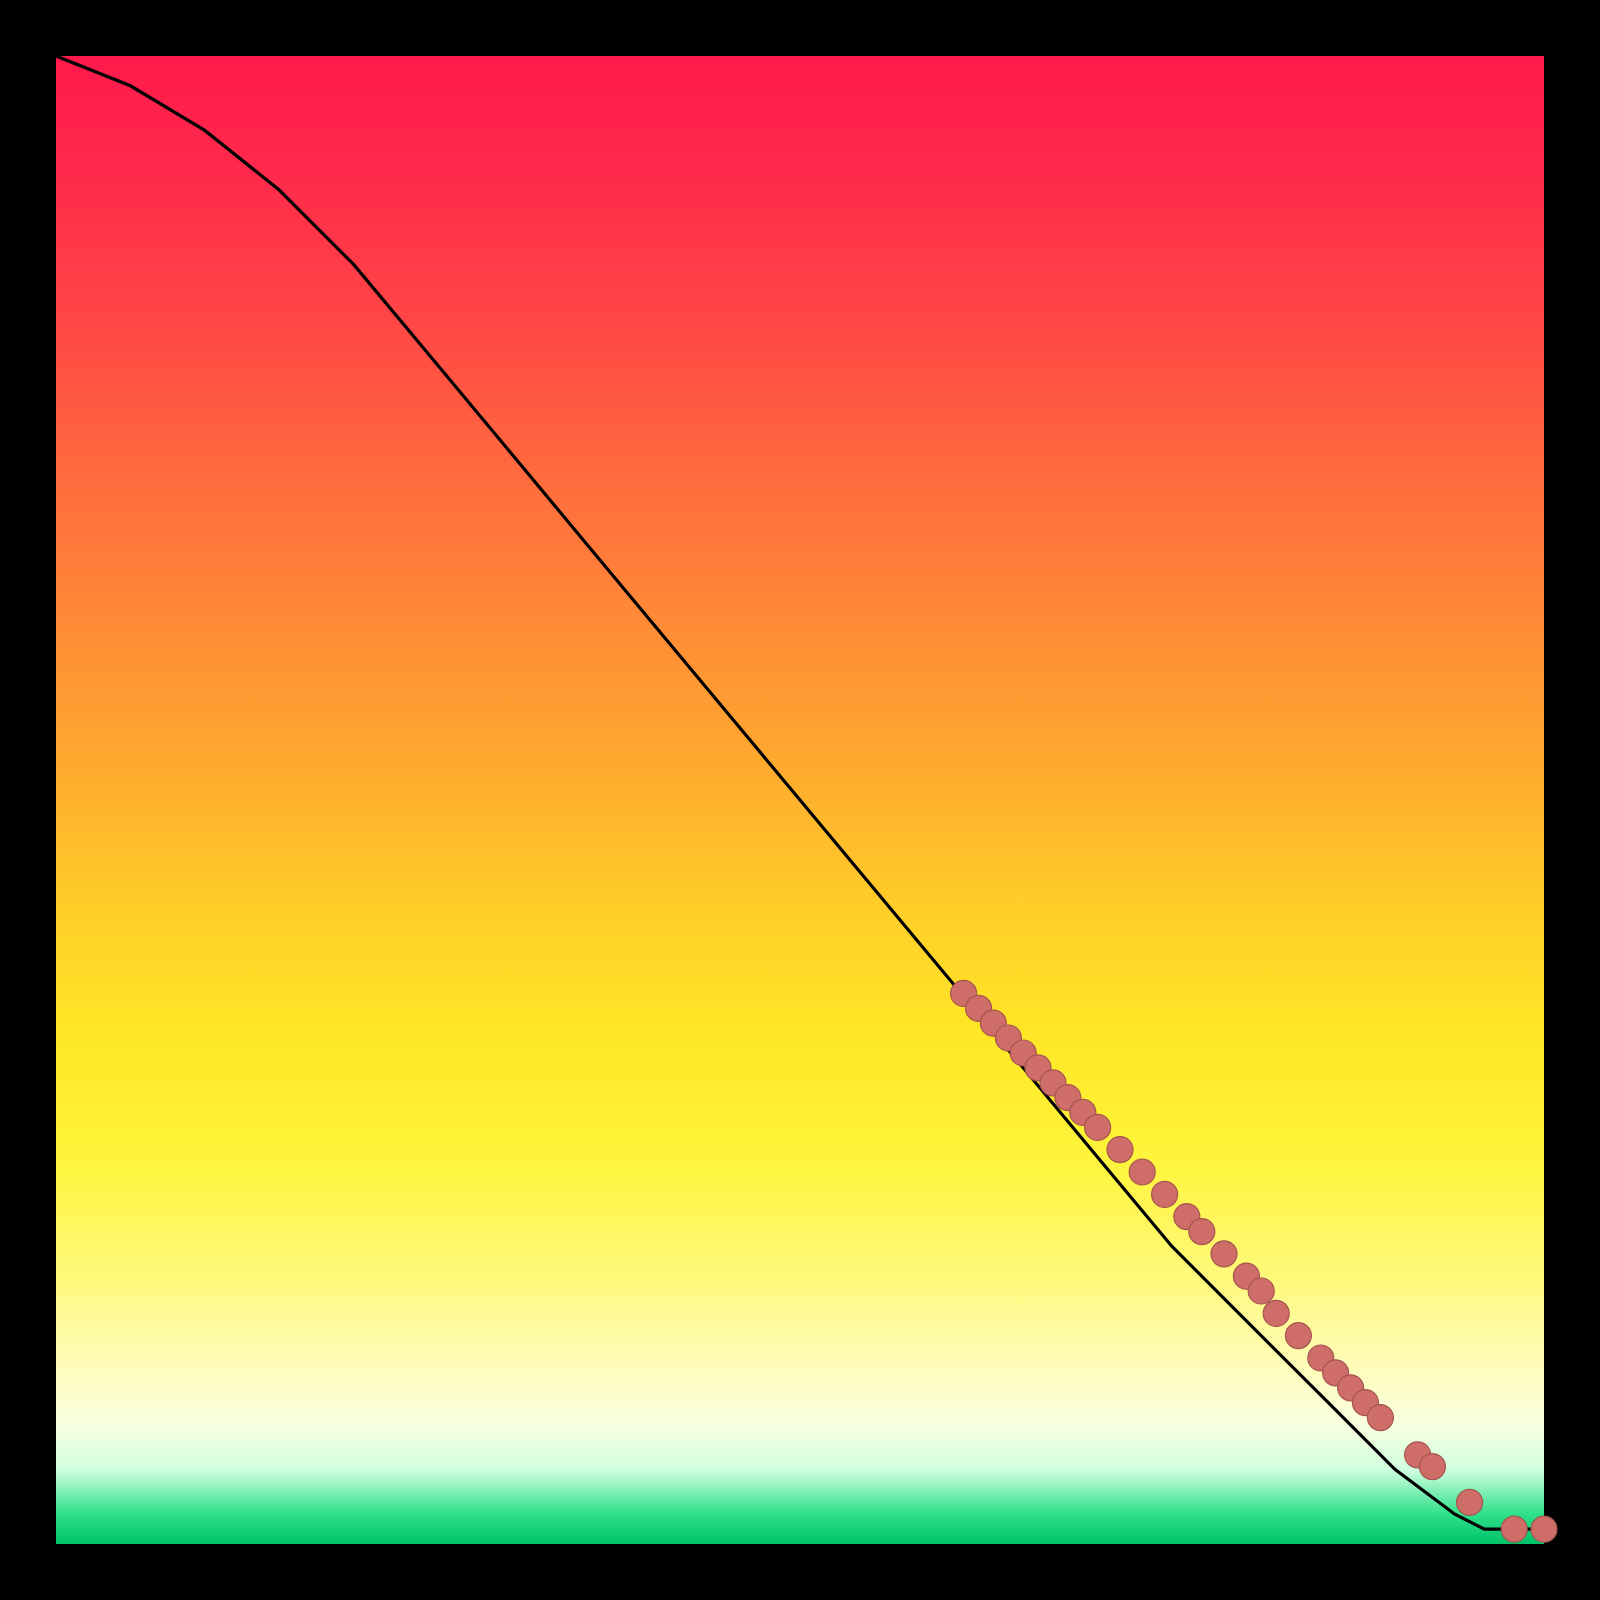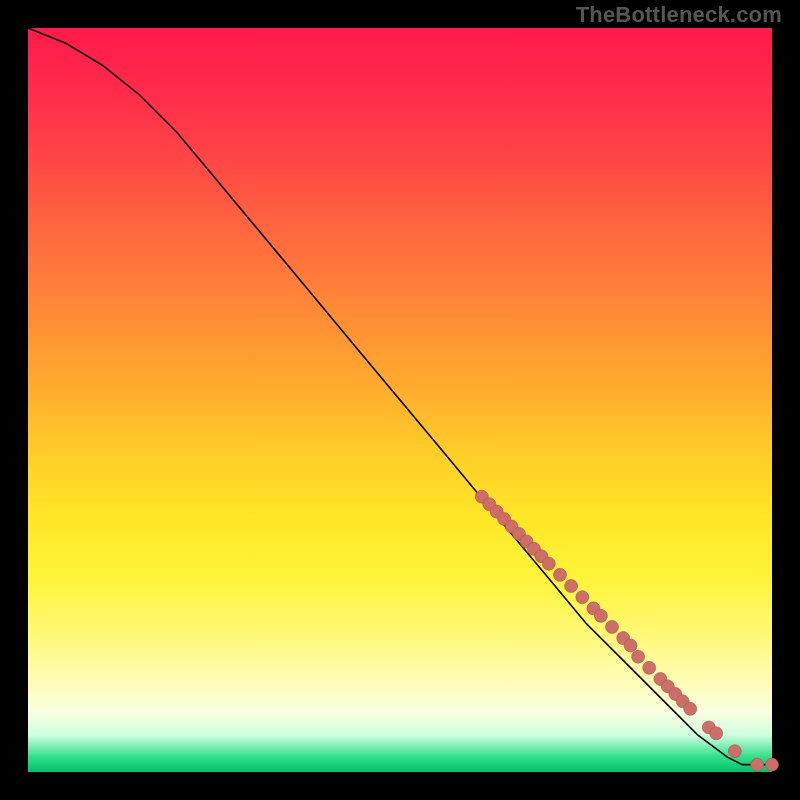--- a/index.html
+++ b/index.html
@@ -67,21 +67,20 @@
   .marker {
     fill: #cf6d68;
     stroke: #a55551;
     stroke-width: 0.6;
   }
 </style>
 </head>
 <body>
 
 <div class="frame">
-  <div class="watermark">TheBottleneck.com</div>
 
   <div class="plot">
     <svg class="overlay" viewBox="0 0 744 744">
       <path id="curve-path" class="curve" d="M0.0 0.0 L37.2 14.9 L74.4 37.2 L111.6 67.0 L148.8 104.2 L186.0 148.8 L223.2 193.4 L260.4 238.1 L297.6 282.7 L334.8 327.4 L372.0 372.0 L409.2 416.6 L446.4 461.3 L483.6 505.9 L520.8 550.6 L558.0 595.2 L595.2 632.4 L632.4 669.6 L669.6 706.8 L699.4 729.1 L714.2 736.6 L729.1 736.6 L744.0 736.6"></path>
       <g id="markers-group">
           <circle cx="453.8" cy="468.7" r="6.5" class="marker"></circle>
           <circle cx="461.3" cy="476.2" r="6.5" class="marker"></circle>
           <circle cx="468.7" cy="483.6" r="6.5" class="marker"></circle>
           <circle cx="476.2" cy="491.0" r="6.5" class="marker"></circle>
           <circle cx="483.6" cy="498.5" r="6.5" class="marker"></circle>

